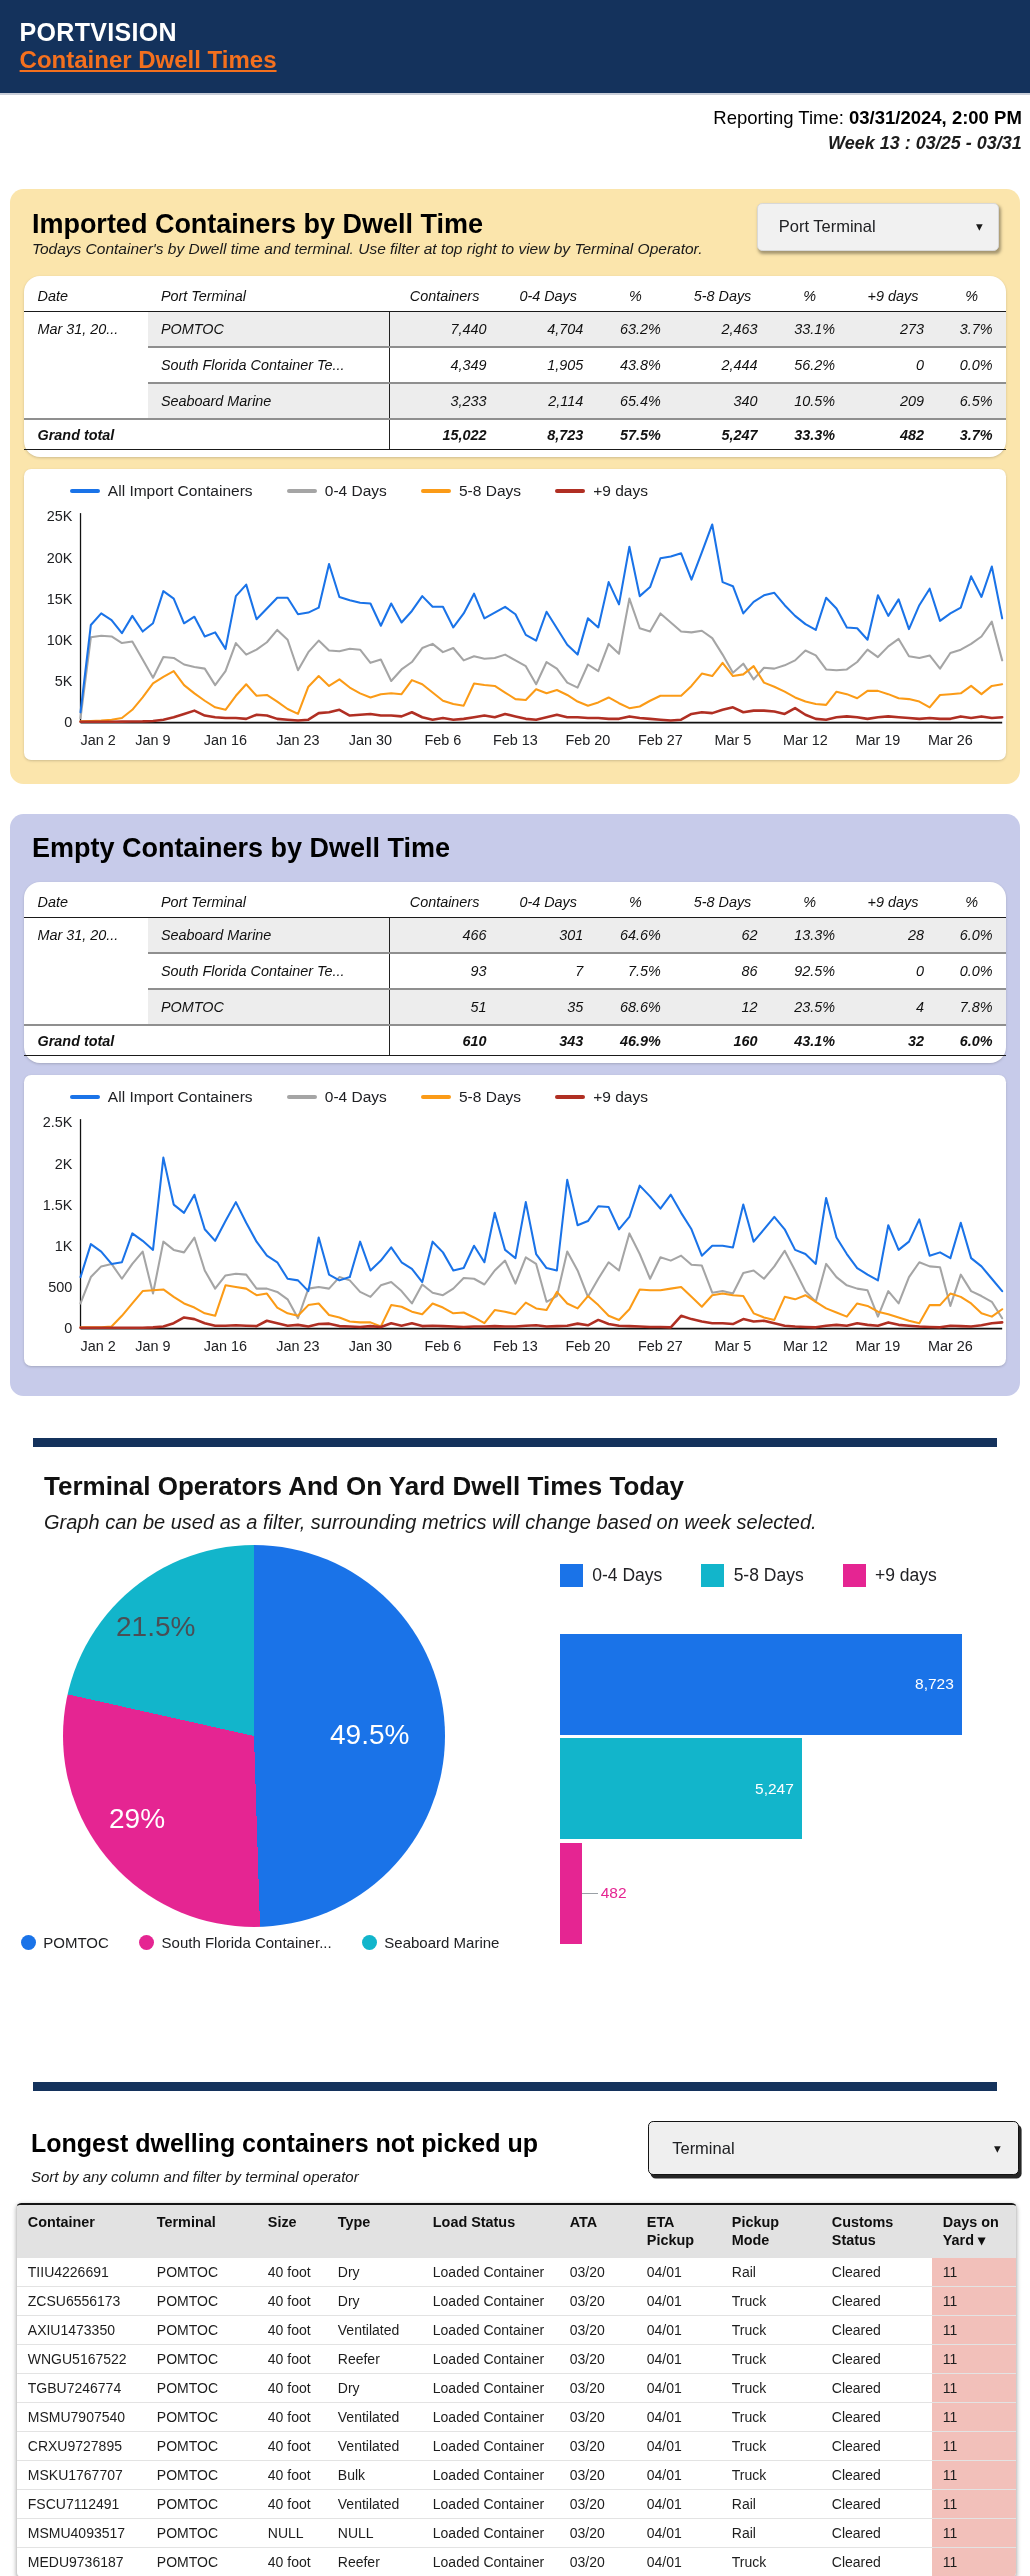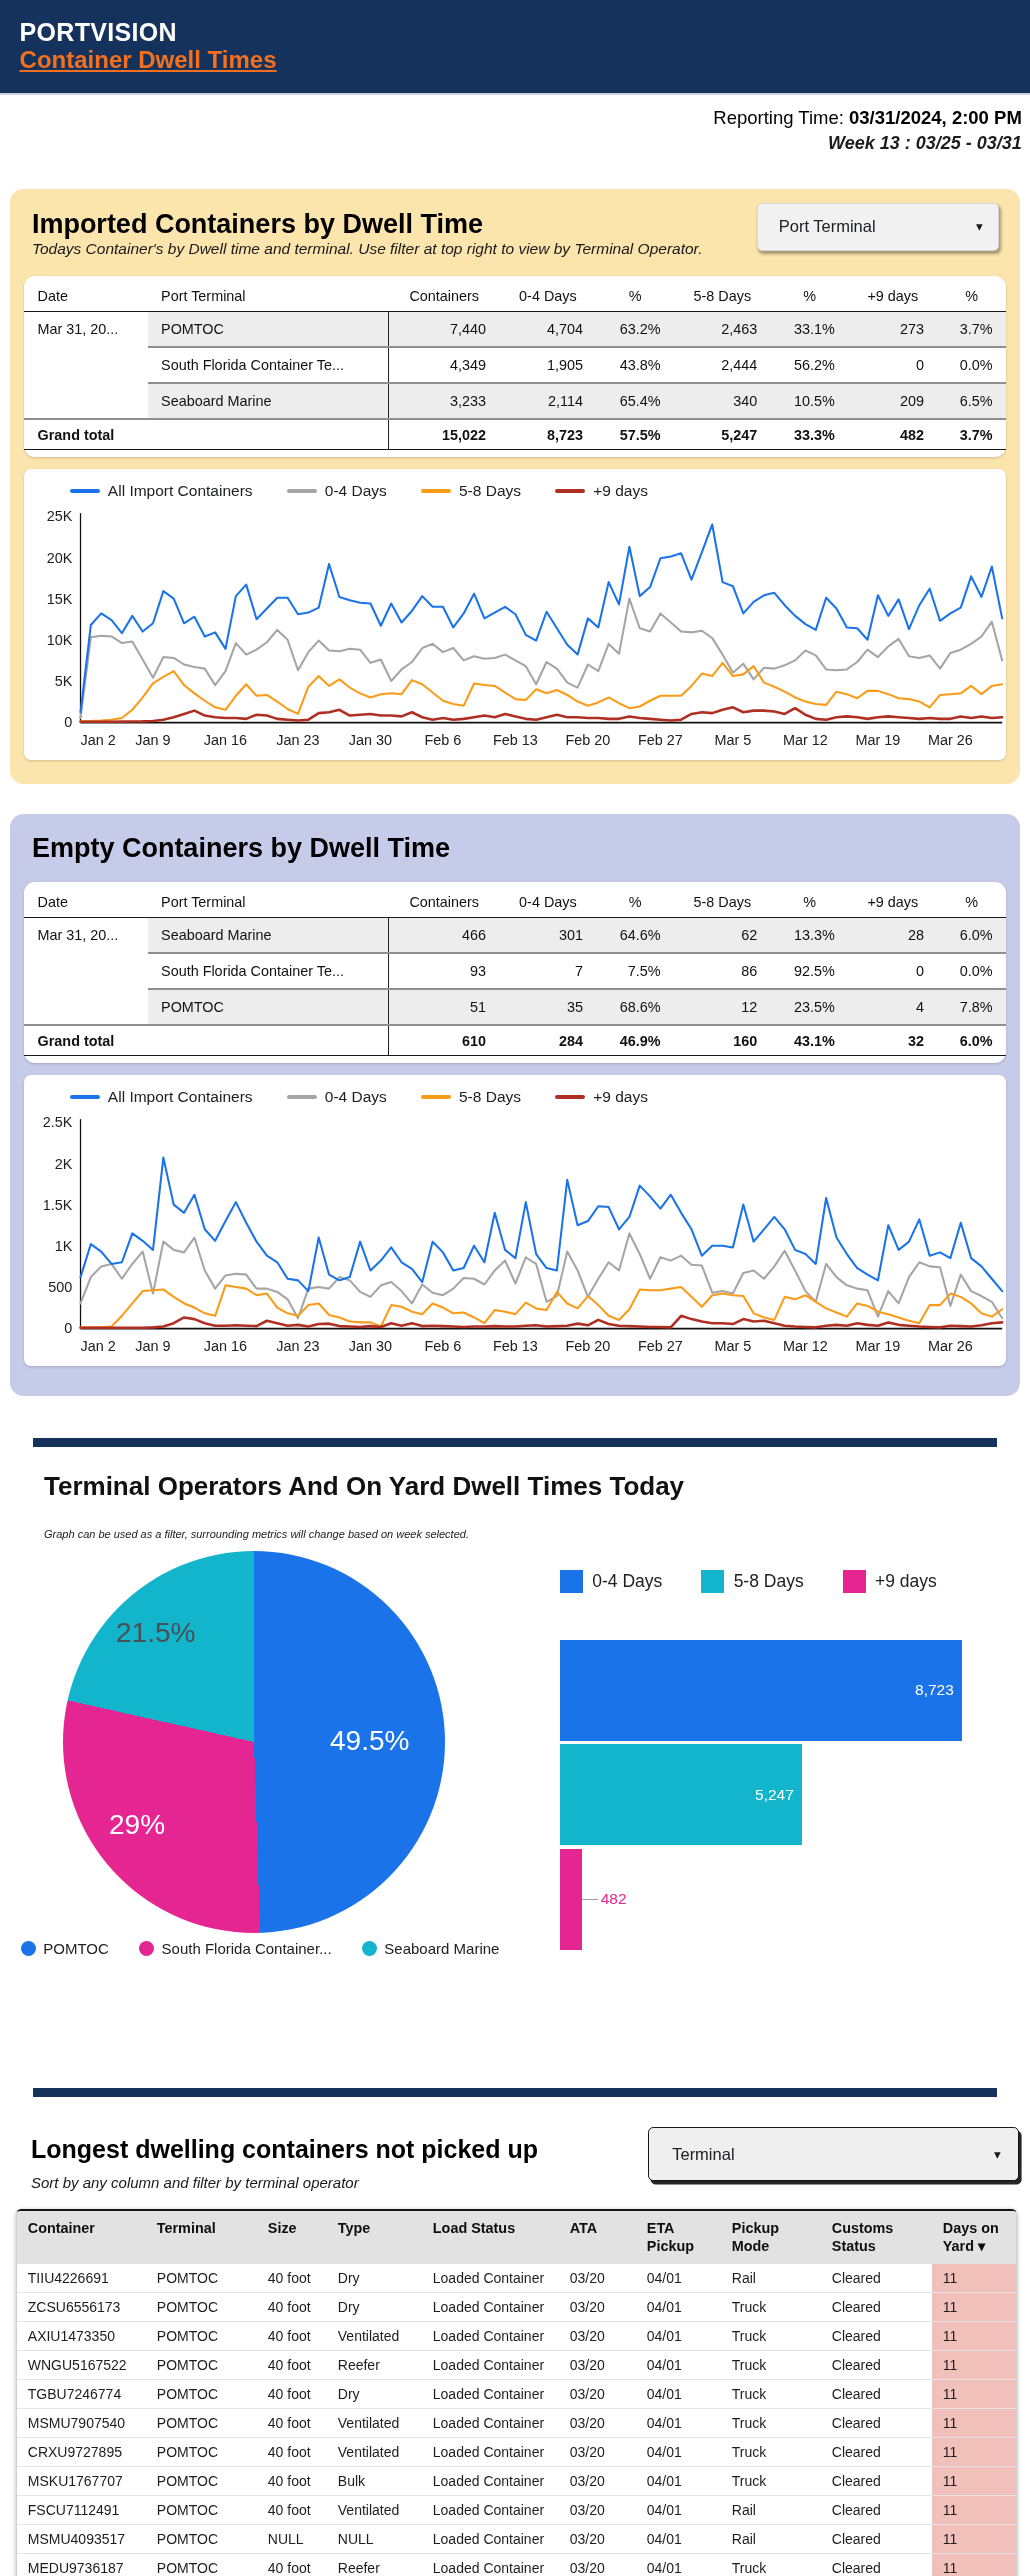--- a/index.html
+++ b/index.html
@@ -26,21 +26,21 @@
   .panel.cream{background:#FBE5AC;}
   .panel.lavender{background:#C7CBEA;margin-top:30px;padding-bottom:30px;}
   .sechead{position:relative;padding:0 14.4px;}
   .sechead h2{margin:0;font-size:27px;font-weight:bold;color:#000;}
   .subtitle{font-size:15.5px;font-style:italic;color:#1a1a1a;margin-top:0;}
   .dropdown{position:absolute;display:flex;align-items:center;justify-content:space-between;background:#F1F1F1;border-radius:5.2px;box-shadow:1.5px 2.1px 3.1px rgba(0,0,0,.35);font-size:16.5px;color:#202124;box-sizing:border-box;cursor:pointer;}
   .dd1{top:-6.2px;right:13.4px;width:242px;height:48px;padding:0 15.5px 0 20.6px;border:0.5px solid #d8d8d8;}
   .caret{font-size:13.4px;color:#1a1a1a;}
 
   
-  .tablecard{background:#fff;border-radius:11px;margin:17.5px 6.7px 0;padding:5.2px 0 7.2px;box-shadow:0 1px 2.6px rgba(0,0,0,.18);}
+  .tablecard{background:#fff;border-radius:16px;margin:17.5px 6.7px 0;padding:5.2px 0 7.2px;box-shadow:0 1px 2.6px rgba(0,0,0,.18);font-style:italic;}
   table.sumtab{width:100%;border-collapse:collapse;font-size:14.4px;color:#111;}
   table.sumtab th{font-weight:normal;padding:7.2px 13.4px;border-bottom:1.5px solid #1a1a1a;white-space:nowrap;}
   table.sumtab th.l{text-align:left;}
   table.sumtab th.r{}
   table.sumtab td{padding:0 13.4px;height:34px;}
   table.sumtab tbody tr{border-bottom:2.1px double #8f8f8f;}
   table.sumtab td.r{text-align:right;}
   table.sumtab td.s{background:#EDEDED;}
   table.sumtab td.vline{border-right:1px solid #222;}
   table.sumtab td.datecell{vertical-align:top;padding-top:9.3px;white-space:nowrap;}
@@ -55,21 +55,21 @@
   .lineleg .sw{width:30px;height:4.6px;border-radius:2.6px;display:inline-block;}
   svg.linechart{display:block;width:979px;height:242px;}
   svg.linechart text.tick{font-family:"Liberation Sans",sans-serif;font-size:28px;fill:#202124;}
 
   
   .navybar{margin:42px 33px 0;height:9.3px;background:#14325C;}
 
   
   .opsec{padding-top:24px;}
   .opsec h2{margin:0 0 0 44px;font-size:26px;font-weight:bold;color:#111;}
-  .opsec .subtitle{margin:26px 0 0 44px;font-size:11px;}
+  .opsec .subtitle{margin:9px 0 0 44px;font-size:20px;}
   .opsrow{position:relative;height:495px;margin-top:11.3px;}
   .pie{position:absolute;left:63px;top:0;width:382px;height:382px;border-radius:50%;}
   .pielabel{position:absolute;font-size:28px;}
   .pl-blue{left:330px;top:174px;color:#fff;text-align:right;}
   .pl-mag{left:109px;top:258px;color:#fff;}
   .pl-teal{left:116px;top:66px;color:#4a4e55;}
   .pieleg{position:absolute;left:20.6px;top:389px;gap:30px;}
   .pieleg .item{display:flex;align-items:center;gap:7.2px;font-size:15px;color:#202124;}
   .pieleg .dot{width:15.5px;height:15.5px;border-radius:50%;display:inline-block;}
   .barblock{position:absolute;left:560px;top:18.5px;width:402px;}
@@ -268,21 +268,21 @@
               <td class="r s">12</td>
               <td class="r s">23.5%</td>
               <td class="r s">4</td>
               <td class="r s">7.8%</td>
             </tr>
           </tbody>
           <tfoot>
             <tr>
               <td colspan="2" class="l vline">Grand total</td>
               <td class="r">610</td>
-              <td class="r">284</td>
+              <td class="r">343</td>
               <td class="r">46.9%</td>
               <td class="r">160</td>
               <td class="r">43.1%</td>
               <td class="r">32</td>
               <td class="r">6.0%</td>
             </tr>
           </tfoot>
         </table>
     </div>
     <div class="chartcard">

